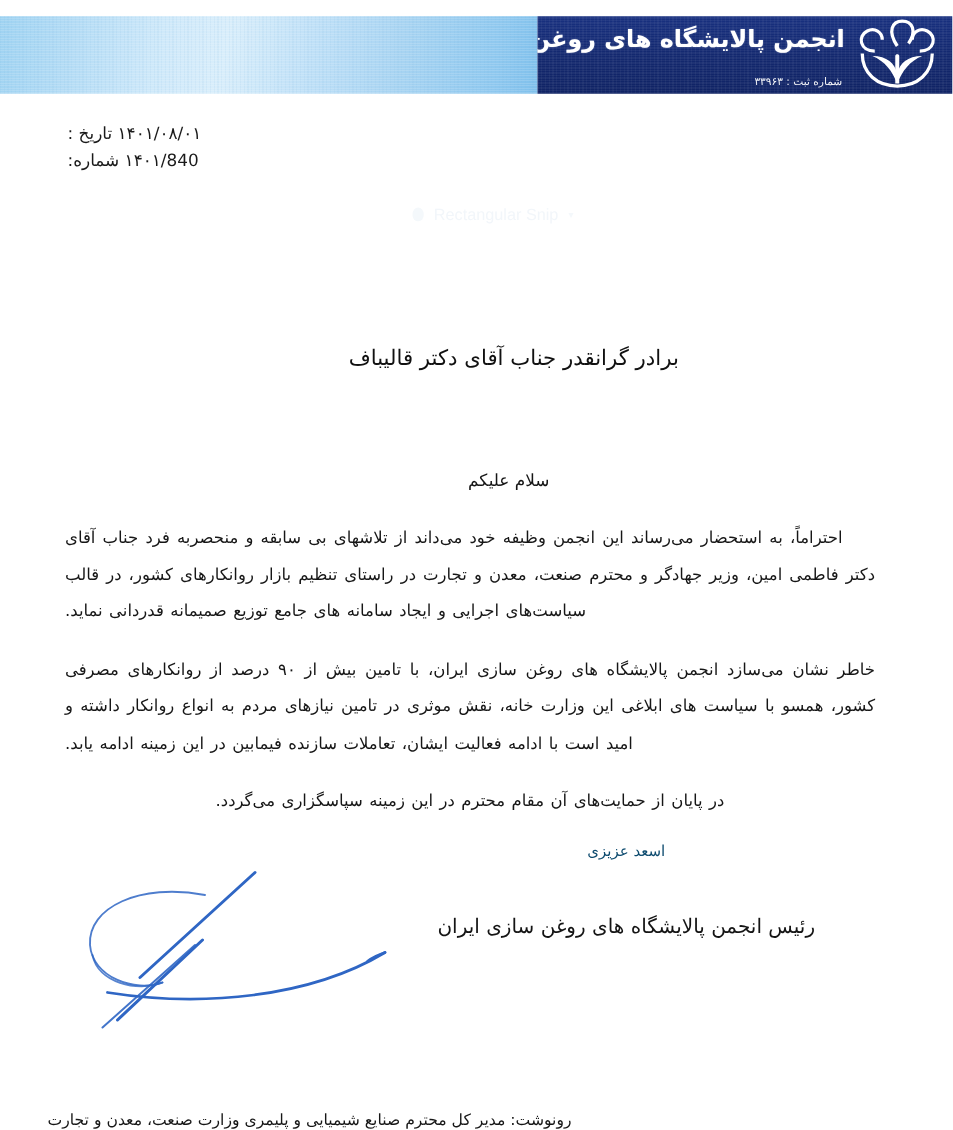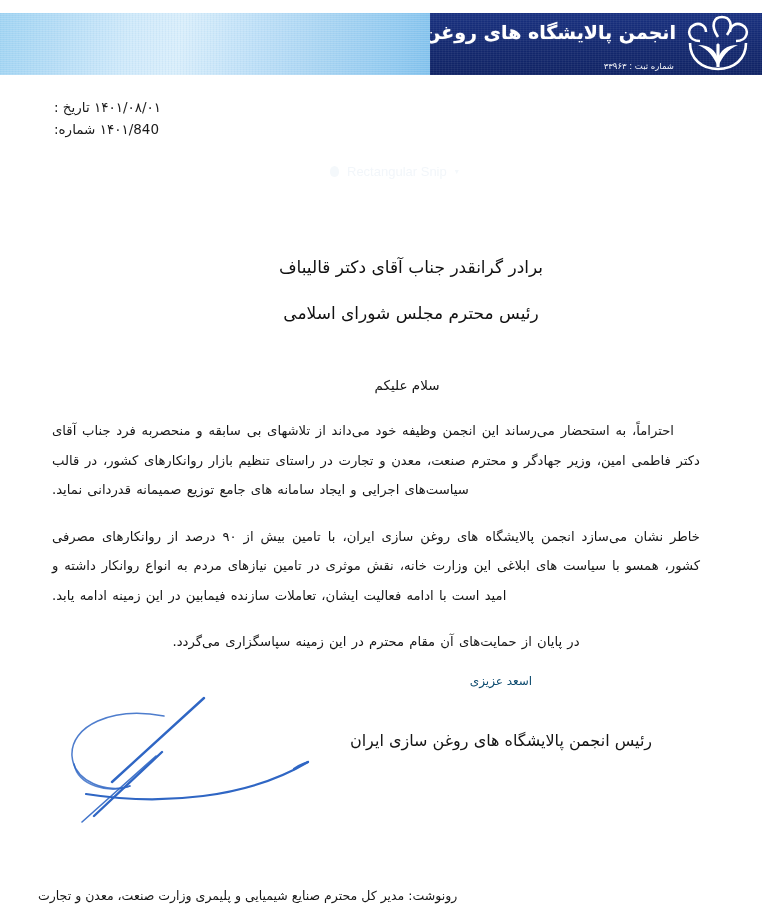--- a/index.html
+++ b/index.html
@@ -146,21 +146,21 @@
     background: #f4f8fb;
   }
   .snip-ghost .caret {
     font-size: 8px;
     color: #f4f8fb;
   }
 
   
   .addressee {
     position: absolute;
-    top: 244px;
+    top: 264px;
     right: 0;
     width: 762px;
     padding-left: 60px;
     box-sizing: border-box;
     text-align: center;
   }
   .addressee-line {
     font-size: 17px;
     line-height: 46px;
     color: #111111;
@@ -290,21 +290,20 @@
 </div>
 
 <div class="snip-ghost">
   <span class="dot"></span>
   <span>Rectangular Snip</span>
   <span class="caret">▾</span>
 </div>
 
 <div class="addressee">
   <div class="addressee-line">برادر گرانقدر جناب آقای دکتر قالیباف</div>
-  <div class="addressee-line">رئیس محترم مجلس شورای اسلامی</div>
 </div>
 
 <div class="greeting">سلام علیکم</div>
 
 <div class="body-block">
   <p class="para">احتراماً، به استحضار می‌رساند این انجمن وظیفه خود می‌داند از تلاشهای بی سابقه و منحصربه فرد جناب آقای دکتر فاطمی امین، وزیر جهادگر و محترم صنعت، معدن و تجارت در راستای تنظیم بازار روانکارهای کشور، در قالب سیاست‌های اجرایی و ایجاد سامانه های جامع توزیع صمیمانه قدردانی نماید.</p>
   <p class="para no-indent">خاطر نشان می‌سازد انجمن پالایشگاه های روغن سازی ایران، با تامین بیش از ۹۰ درصد از روانکارهای مصرفی کشور، همسو با سیاست های ابلاغی این وزارت خانه، نقش موثری در تامین نیازهای مردم به انواع روانکار داشته و امید است با ادامه فعالیت ایشان، تعاملات سازنده فیمابین در این زمینه ادامه یابد.</p>
   <p class="para center">در پایان از حمایت‌های آن مقام محترم در این زمینه سپاسگزاری می‌گردد.</p>
 </div>
 

